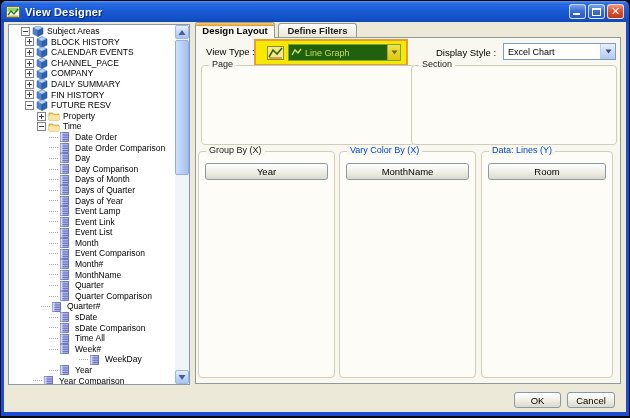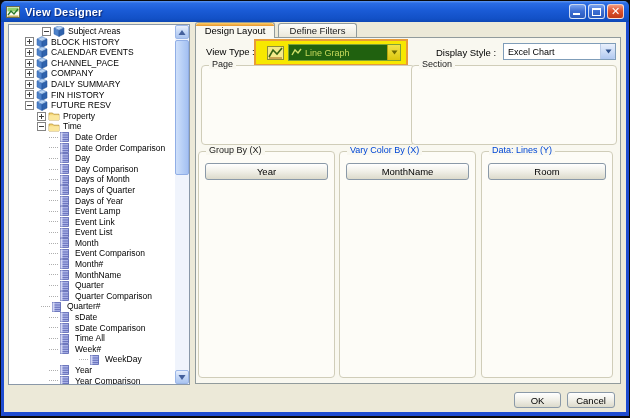--- a/index.html
+++ b/index.html
@@ -52,21 +52,21 @@
   .vscroll { position:absolute; right:0; top:0; width:14px; height:359px; background:#f0f4fc; }
   .sbtn { position:absolute; left:0; width:14px; height:14px; border:1px solid #9cb7e8; border-radius:2px;
     background:linear-gradient(180deg,#e8effc 0%,#c4d7f6 50%,#aac4f0 100%); cursor:pointer; }
   .sbtn.up { top:0; } .sbtn.down { bottom:0; }
   .sbtn svg { display:block; margin:3px auto; }
   .sthumb { position:absolute; left:0; top:15px; width:14px; height:135px; border:1px solid #90aee6; border-radius:2px;
     background:linear-gradient(90deg,#cfe0fa 0%,#b4cdf6 60%,#a4c0f2 100%); cursor:pointer; }
 
   
   .tab { position:absolute; font-size:9.5px; text-align:center; cursor:pointer;
-    border:1px solid #919b9c; border-bottom:none; border-radius:3px 3px 0 0; }
+    border:1px solid #919b9c; border-bottom:none; border-radius:3px 3px 0 0;font-weight:bold; }
   .tab.active { left:191px; top:0; width:80px; height:16px; line-height:15px;
     background:#f9f8f0; z-index:3; overflow:hidden; }
   .tab.active::before { content:""; position:absolute; left:0; top:0; right:0; height:3px;
     background:linear-gradient(180deg,#ffcf63,#e5952e); border-radius:3px 3px 0 0; }
   .tab.inactive { left:274px; top:1px; width:79px; height:15px; line-height:14px;
     background:linear-gradient(180deg,#fdfdfa,#e9e6d6); z-index:1; color:#222; }
 
   .tabpage { position:absolute; left:191px; top:15px; width:426px; height:347px;
     background:#f9f8f0; border:1px solid #919b9c; z-index:2; }
 
@@ -135,21 +135,21 @@
       <div class="win-btn close">
           <span class="glyph-close">✕</span>
         </div>
     </div>
   </div>
 
   <div class="body">
 
     <div class="tree-panel">
       <div class="tree-rows" id="tree-rows">
-          <div class="trow" style="padding-left: 12px; margin-left: 21px;">
+          <div class="trow" style="padding-left: 12px;">
             <span class="expander"><svg width="9" height="9" viewBox="0 0 9 9">
                 <rect x="0.5" y="0.5" width="8" height="8" fill="#fff" stroke="#848484"></rect>
                 <line x1="2" y1="4.5" x2="7" y2="4.5" stroke="#404040" stroke-width="1"></line>
               </svg></span>
             <span class="ticon">
               <svg width="12" height="12" viewBox="0 0 12 12">
                 <polygon points="6,0.5 11,3 6,5.5 1,3" fill="#a9c9ee" stroke="#3a6db4" stroke-width="0.5"></polygon>
                 <polygon points="1,3 6,5.5 6,11.5 1,9" fill="#4d82ca" stroke="#2c5ea8" stroke-width="0.5"></polygon>
                 <polygon points="11,3 6,5.5 6,11.5 11,9" fill="#2f63ae" stroke="#234f90" stroke-width="0.5"></polygon>
                 <line x1="3.5" y1="4.2" x2="8.5" y2="1.7" stroke="#e8f2fc" stroke-width="0.5"></line>
@@ -587,21 +587,21 @@
               <svg width="9" height="10" viewBox="0 0 9 10">
                 <rect x="0.5" y="0.5" width="8" height="9" fill="#aab2e6" stroke="#5560b0" stroke-width="0.8"></rect>
                 <rect x="0.5" y="0.5" width="2" height="9" fill="#d4d8f4"></rect>
                 <line x1="2.5" y1="3" x2="8.5" y2="3" stroke="#5560b0" stroke-width="0.8"></line>
                 <line x1="2.5" y1="5.3" x2="8.5" y2="5.3" stroke="#5560b0" stroke-width="0.8"></line>
                 <line x1="2.5" y1="7.6" x2="8.5" y2="7.6" stroke="#5560b0" stroke-width="0.8"></line>
               </svg>
             </span>
             <span class="lbl">Year</span>
           </div>
-          <div class="trow" style="padding-left: 40px; text-align: right;">
+          <div class="trow" style="padding-left: 24px; text-align: right;">
             <span class="conn"></span>
             <span class="ticon">
               <svg width="9" height="10" viewBox="0 0 9 10">
                 <rect x="0.5" y="0.5" width="8" height="9" fill="#aab2e6" stroke="#5560b0" stroke-width="0.8"></rect>
                 <rect x="0.5" y="0.5" width="2" height="9" fill="#d4d8f4"></rect>
                 <line x1="2.5" y1="3" x2="8.5" y2="3" stroke="#5560b0" stroke-width="0.8"></line>
                 <line x1="2.5" y1="5.3" x2="8.5" y2="5.3" stroke="#5560b0" stroke-width="0.8"></line>
                 <line x1="2.5" y1="7.6" x2="8.5" y2="7.6" stroke="#5560b0" stroke-width="0.8"></line>
               </svg>
             </span>

